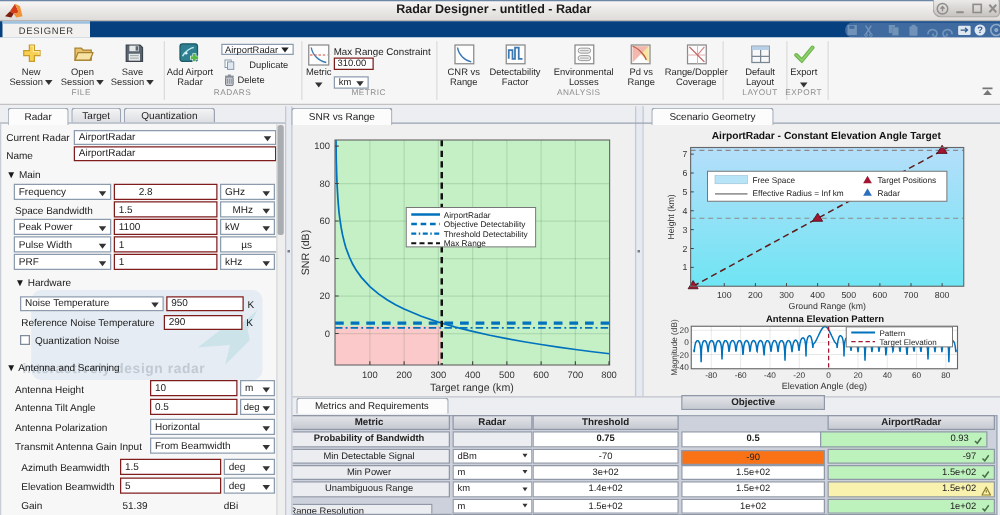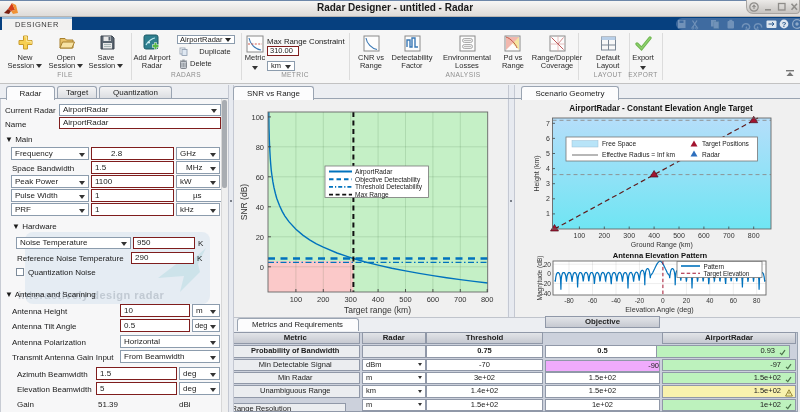--- a/index.html
+++ b/index.html
@@ -426,25 +426,25 @@
 <div class="cell" style="left:230.5px;top:345.4px;width:129.5px;height:12.4px;background:#ebedf0;font-weight:bold;text-align:center;line-height:10.4px;font-size:7.5px">Probability of Bandwidth</div>
 <div class="cell" style="left:362px;top:345.4px;width:63.5px;height:12.4px;background:#ebedf0;text-align:center;line-height:10.4px;font-size:7.5px"></div>
 <div class="cell" style="left:426px;top:345.4px;width:117px;height:12.4px;background:#fff;font-weight:bold;text-align:center;line-height:10.4px;font-size:7.5px">0.75</div>
 <div class="cell" style="left:545px;top:345.4px;width:115px;height:12.4px;background:#fff;font-weight:bold;text-align:center;line-height:10.4px;font-size:7.5px">0.5</div>
 <div class="cell" style="left:656px;top:345.4px;width:134px;height:12.4px;background:#bdf2bd;font-weight:normal;text-align:right;padding-right:14px;line-height:10.4px;font-size:7.5px">0.93<svg style="position:absolute;right:3px;top:3px" width="7" height="7" viewBox="0 0 7 7">
       <path d="M1 3.8L2.8 5.6L6 1.2" stroke="#4a6e4a" stroke-width="1.2" fill="none"></path>
     </svg></div>
 <div class="cell" style="left:230.5px;top:358.7px;width:129.5px;height:12.4px;background:#ebedf0;text-align:center;line-height:10.4px;font-size:7.5px">Min Detectable Signal</div>
 <div class="cell" style="left:362px;top:358.7px;width:63.5px;height:12.4px;background:#fff;text-align:left;padding-left:3px;line-height:10.4px;font-size:7.5px">dBm<span class="ar" style="position:absolute;right:3px;top:3.2px"></span></div>
 <div class="cell" style="left:426px;top:358.7px;width:117px;height:12.4px;background:#fff;text-align:center;line-height:10.4px;font-size:7.5px">-70</div>
-<div class="cell" style="left:545px;top:360px;width:115px;height:12.4px;background:#f0abfc;text-align:right;line-height:10.4px;font-size:7.5px">-90</div>
+<div class="cell" style="left:545px;top:360px;width:115px;height:12.4px;background:#f97316;text-align:center;line-height:10.4px;font-size:7.5px">-90</div>
 <div class="cell" style="left:662px;top:358.7px;width:134px;height:12.4px;background:#bdf2bd;text-align:right;padding-right:14px;line-height:10.4px;font-size:7.5px">-97<svg style="position:absolute;right:3px;top:3px" width="7" height="7" viewBox="0 0 7 7">
       <path d="M1 3.8L2.8 5.6L6 1.2" stroke="#4a6e4a" stroke-width="1.2" fill="none"></path>
     </svg></div>
-<div class="cell" style="left:230.5px;top:372.1px;width:129.5px;height:12.4px;background:#ebedf0;text-align:center;line-height:10.4px;font-size:7.5px">Min Radar</div>
+<div class="cell" style="left:230.5px;top:372.1px;width:129.5px;height:12.4px;background:#ebedf0;text-align:center;line-height:10.4px;font-size:7.5px">Min Power</div>
 <div class="cell" style="left:362px;top:372.1px;width:63.5px;height:12.4px;background:#fff;text-align:left;padding-left:3px;line-height:10.4px;font-size:7.5px">m<span class="ar" style="position:absolute;right:3px;top:3.2px"></span></div>
 <div class="cell" style="left:426px;top:372.1px;width:117px;height:12.4px;background:#fff;text-align:center;line-height:10.4px;font-size:7.5px">3e+02</div>
 <div class="cell" style="left:545px;top:372.1px;width:115px;height:12.4px;background:#fff;text-align:center;line-height:10.4px;font-size:7.5px">1.5e+02</div>
 <div class="cell" style="left:662px;top:372.1px;width:134px;height:12.4px;background:#bdf2bd;text-align:right;padding-right:14px;line-height:10.4px;font-size:7.5px">1.5e+02<svg style="position:absolute;right:3px;top:3px" width="7" height="7" viewBox="0 0 7 7">
       <path d="M1 3.8L2.8 5.6L6 1.2" stroke="#4a6e4a" stroke-width="1.2" fill="none"></path>
     </svg></div>
 <div class="cell" style="left:230.5px;top:385.4px;width:129.5px;height:12.4px;background:#ebedf0;text-align:center;line-height:10.4px;font-size:7.5px">Unambiguous Range</div>
 <div class="cell" style="left:362px;top:385.4px;width:63.5px;height:12.4px;background:#fff;text-align:left;padding-left:3px;line-height:10.4px;font-size:7.5px">km<span class="ar" style="position:absolute;right:3px;top:3.2px"></span></div>
 <div class="cell" style="left:426px;top:385.4px;width:117px;height:12.4px;background:#fff;text-align:center;line-height:10.4px;font-size:7.5px">1.4e+02</div>
 <div class="cell" style="left:545px;top:385.4px;width:115px;height:12.4px;background:#fff;text-align:center;line-height:10.4px;font-size:7.5px">1.5e+02</div>

